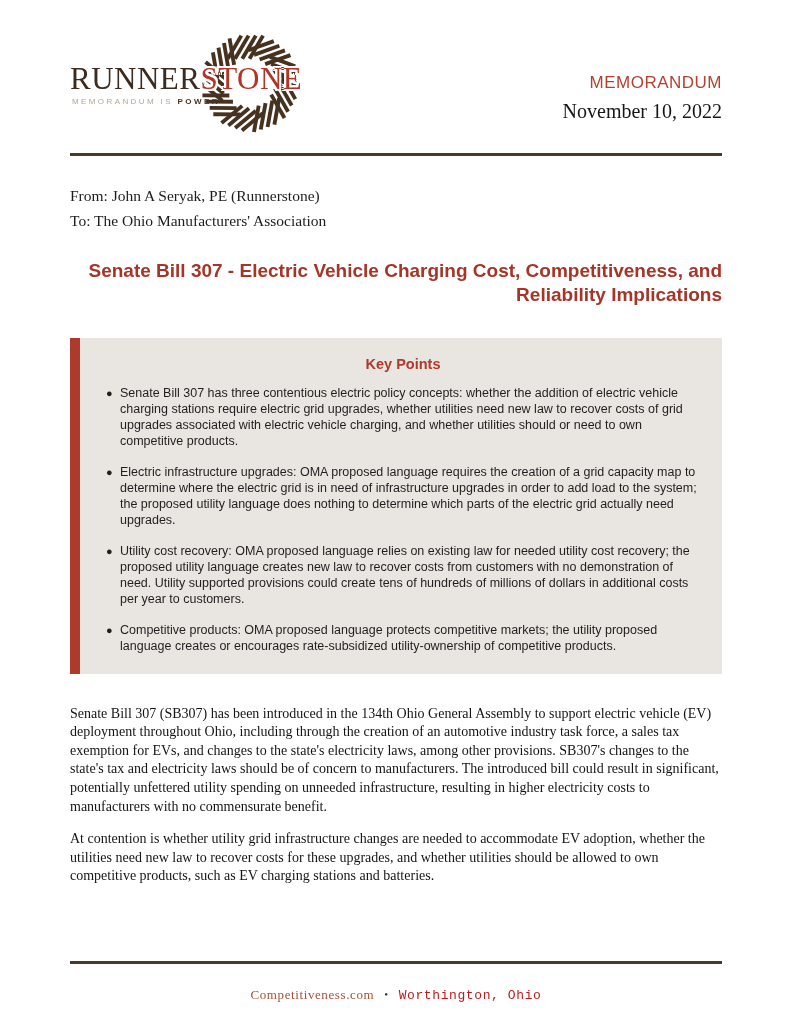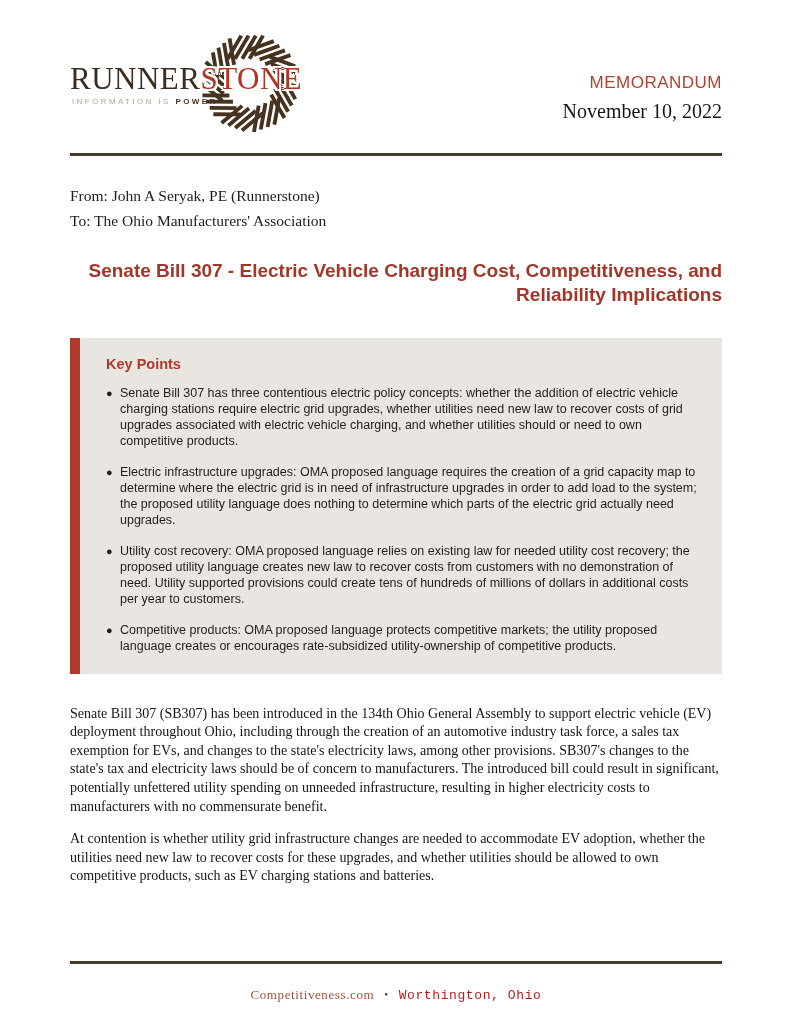--- a/index.html
+++ b/index.html
@@ -64,21 +64,21 @@
   
   .key-points {
     margin-top: 30px;
     background: #e9e5e1;
     border-left: 10px solid #ae3a2b;
     padding: 18px 22px 20px 26px;
     min-height: 322px;
   }
   .key-points-heading {
     font-family: "Liberation Sans", sans-serif;
-    font-size: 14.5px; font-weight: bold; color: #ae3a2b;
+    font-size: 14.5px; font-weight: bold; color: #ae3a2b; text-align: center;
   }
   .key-points-list { list-style: none; margin-top: 13px; }
   .key-point {
     display: flex;
     font-family: "Liberation Sans", sans-serif;
     font-size: 12.5px; line-height: 16px; color: #1f1f1f;
   }
   .key-point + .key-point { margin-top: 15px; }
   .kp-bullet { flex: 0 0 14px; font-size: 11px; line-height: 16px; }
   .kp-text { flex: 1; max-width: 588px; }
@@ -129,21 +129,21 @@
           <use href="#seg" transform="rotate(160 60 60)"></use>
           <use href="#seg" transform="rotate(200 60 60)"></use>
           <use href="#seg" transform="rotate(240 60 60)"></use>
           <use href="#seg" transform="rotate(280 60 60)"></use>
           <use href="#seg" transform="rotate(320 60 60)"></use>
         </svg>
         <div class="brand-line">
           <span class="brand-runner">RUNNER</span><span class="brand-stone">STONE</span>
         </div>
         <div class="brand-tagline">
-          <span class="tagline-light">INFORMATION IS </span><span class="tagline-bold">POWER</span>
+          <span class="tagline-light">MEMORANDUM IS </span><span class="tagline-bold">POWER</span>
         </div>
       </div>
       <div class="memo-block">
         <div class="memo-label">MEMORANDUM</div>
         <div class="memo-date">November 10, 2022</div>
       </div>
     </div>
 
     <hr class="rule">
 

